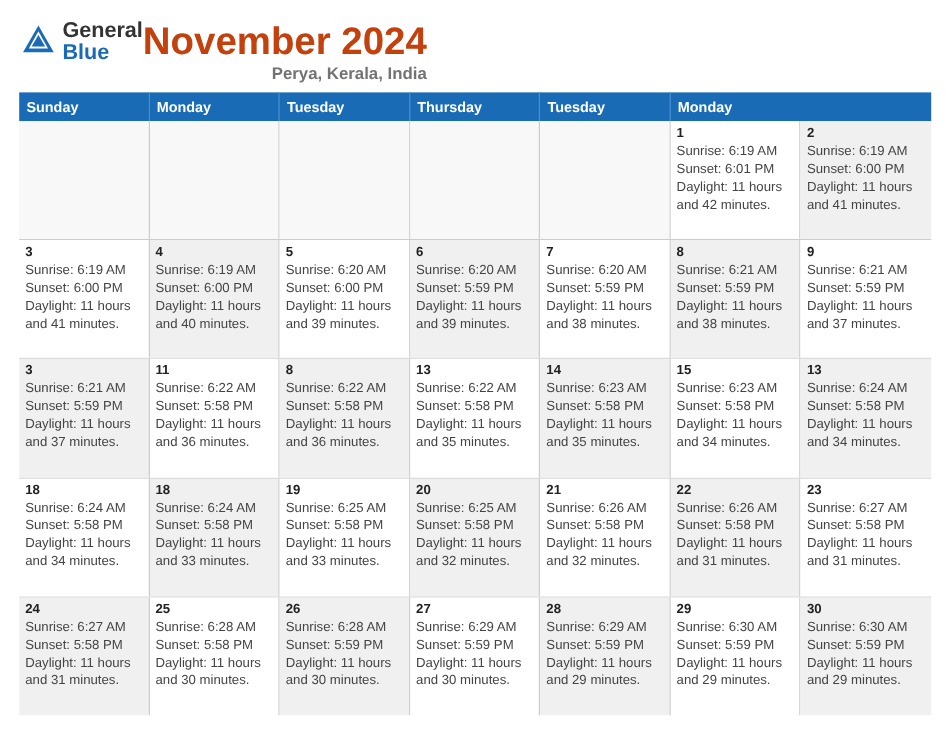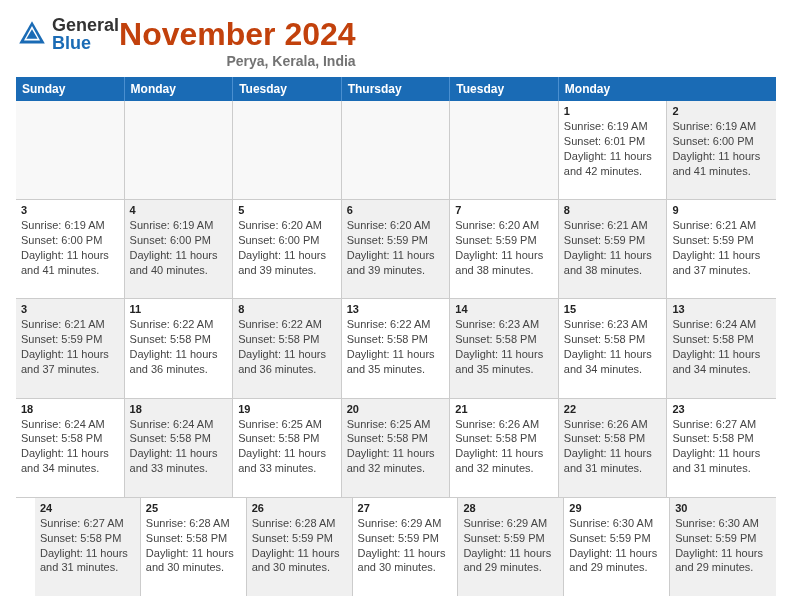--- a/index.html
+++ b/index.html
@@ -82,21 +82,21 @@
       display: flex;
       flex-direction: column;
       flex: 1;
     }
     .cal-row {
       display: grid;
       grid-template-columns: repeat(7, 1fr);
       flex: 1;
       border-bottom: 1px solid #ccc;
     }
-    .cal-row:last-child { border-bottom: none; margin-left: 19px; }
+    .cal-row:last-child { border-bottom: none; }
     .cal-cell {
       border-right: 1px solid #ccc;
       padding: 4px 5px;
       font-size: 9.5px;
       color: #333;
       background: #fff;
       vertical-align: top;
     }
     .cal-cell:last-child { border-right: none; }
     .cal-cell.empty { background: #f8f8f8; }

